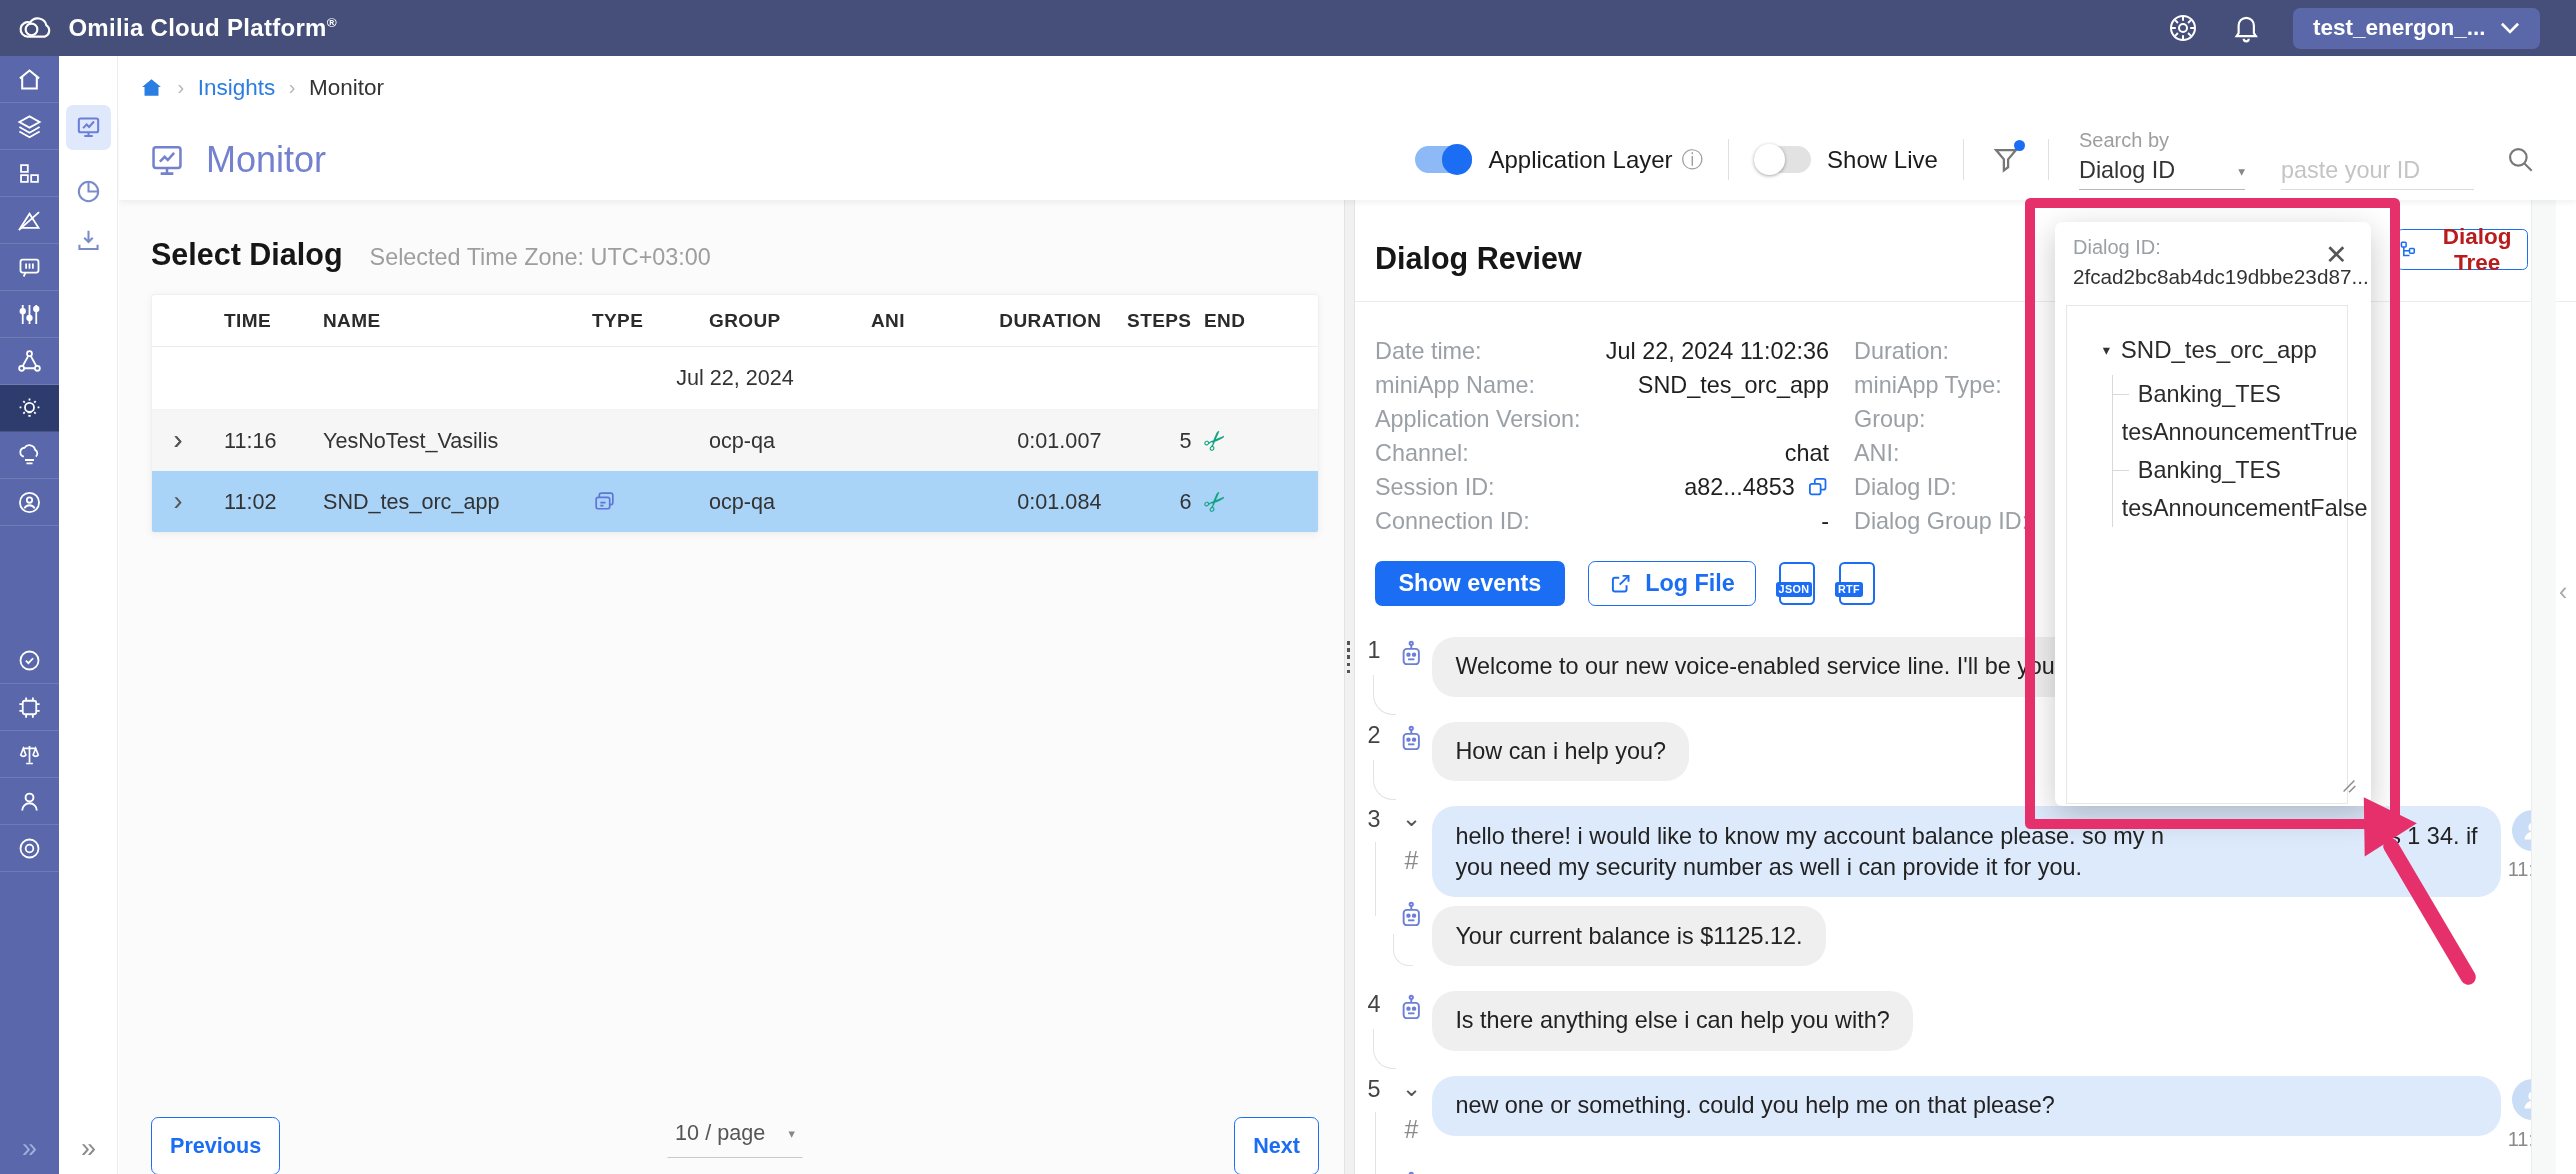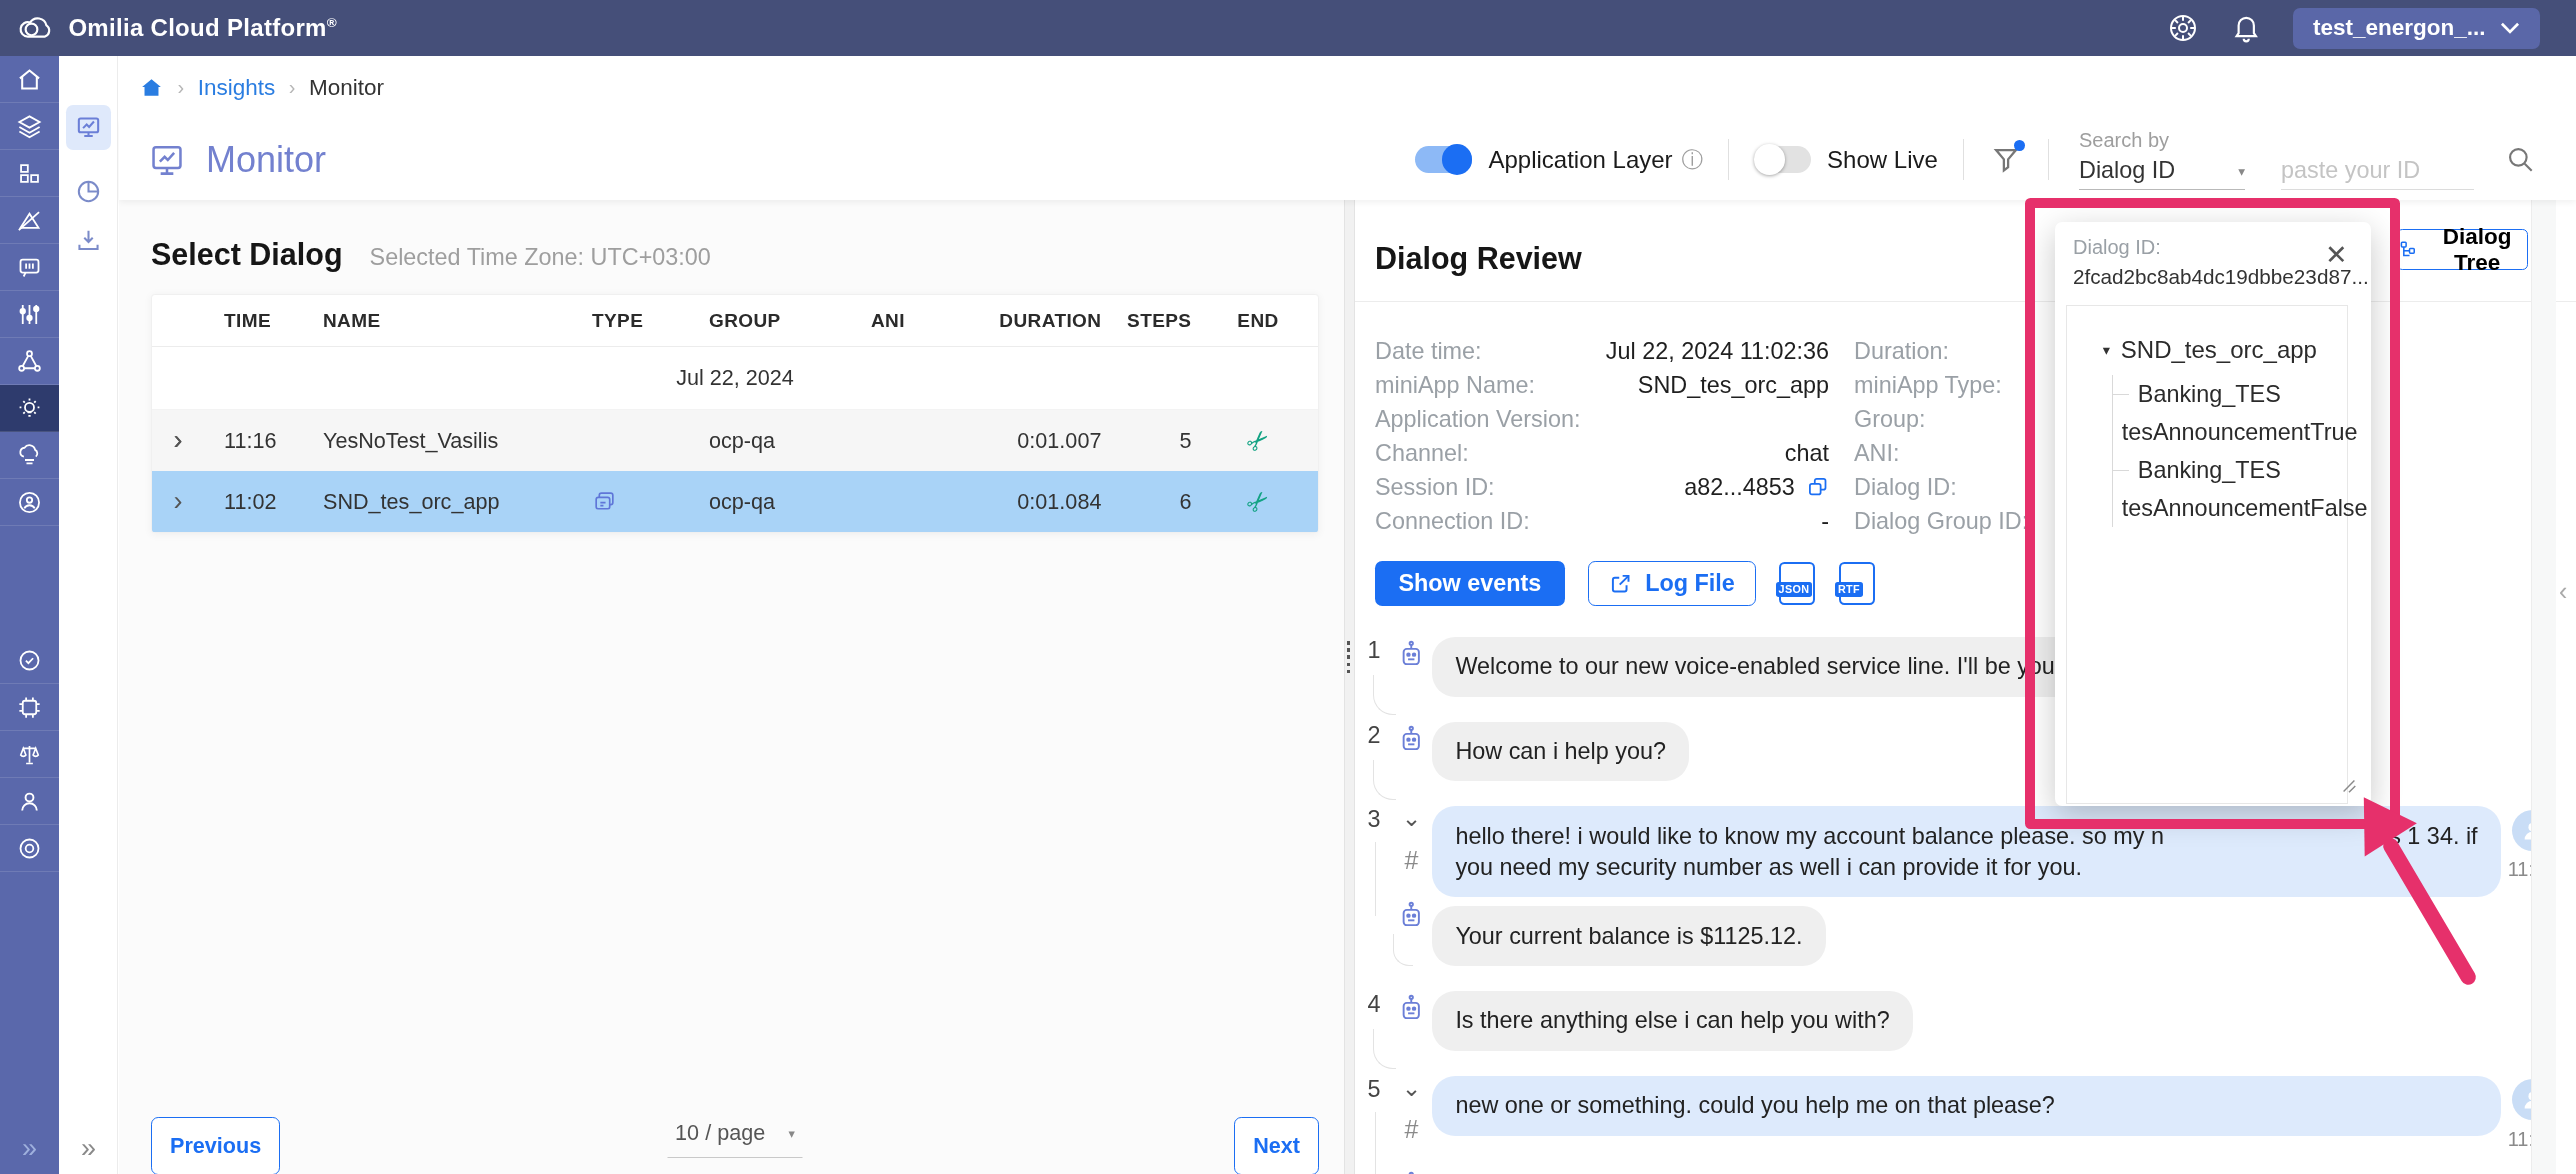--- a/index.html
+++ b/index.html
@@ -66,21 +66,21 @@
   .sd-tz { font-size:23.4px; color:#9e9e9e; }
   .tablecard { position:absolute; left:32px; top:95px; width:1168px; background:#fff; border:0.9px solid #f0f0f0; border-radius:3.6px; box-shadow:0 1.8px 9px rgba(0,0,0,.05); overflow:hidden; }
   .trow { display:grid; grid-template-columns:63px 99px 269px 117px 162px 90px 153px 90px 108px; align-items:center; padding:0 9px; }
   .thead { height:52px; border-bottom:0.9px solid #ececec; font-size:19px; font-weight:bold; color:#2b2b2b; letter-spacing:0.4px; }
   .daterow { height:63px; display:flex; align-items:center; justify-content:center; font-size:21.6px; color:#333; border-bottom:0.9px solid #f3f3f3; }
   .drow { height:61px; font-size:21.6px; color:#333; cursor:pointer; }
   .drow.alt { background:#f6f6f6; }
   .drow.sel-row2 { background:#a9d3f7; }
   .c-exp { color:#555; font-size:27px; padding-left:12.6px; }
   .c-right { text-align:right; padding-right:12.6px; }
-  .c-center { text-align:center; }
+  .c-center { text-align:left; }
   .type-solid { width:21.6px; height:27px; background:#5f76d8; border-radius:4.5px; }
   .scissors { display:inline-block; color:#13a384; font-size:27px; transform:rotate(-45deg); }
   .pagination { position:absolute; left:32px; right:25px; bottom:14.4px; height:43px; }
   .pg-btn { position:absolute; top:0; height:58px; border:1.8px solid #1b6ef3; border-radius:7.2px; background:#fff; color:#1b6ef3; font-weight:bold; font-size:21.6px; padding:0 18px; display:flex; align-items:center; cursor:pointer; font-family:"Liberation Sans",sans-serif; }
   .pg-prev { left:0; }
   .pg-next { right:0; }
   .pg-size { position:absolute; left:50%; transform:translateX(-50%); top:3.6px; display:flex; flex-direction:column; align-items:center; cursor:pointer; }
   .pg-size .txt { font-size:21.6px; color:#555; display:flex; gap:23.4px; align-items:center; }
   .pg-size .txt .caret { font-size:12.6px; color:#888; }
   .pg-size .ul { width:135px; height:0; border-bottom:1.8px solid #c9c9c9; margin-top:10.8px; }
@@ -90,21 +90,21 @@
   .dr-hr { border:none; border-top:0.9px solid #ececec; margin-top:25px; }
   .meta { display:grid; grid-template-columns:454px 1fr; column-gap:25px; margin:32px 20px 0 20px; }
   .meta .fr { display:flex; height:34px; align-items:center; font-size:23.4px; }
   .meta .fl { color:#9aa0a6; }
   .meta .fv { margin-left:auto; color:#1f1f1f; display:flex; align-items:center; gap:10.8px; }
   .btn-row { display:flex; align-items:center; gap:23.4px; margin:23.4px 0 0 20px; }
   .btn-solid { background:#1b6ef3; color:#fff; border:none; border-radius:7.2px; height:45px; padding:0 23.4px; font-size:23.4px; font-weight:bold; cursor:pointer; font-family:"Liberation Sans",sans-serif; }
   .btn-outline { background:#fff; color:#1b6ef3; border:1.8px solid #1b6ef3; border-radius:7.2px; height:45px; padding:0 20px; font-size:23.4px; font-weight:bold; display:flex; align-items:center; gap:12.6px; cursor:pointer; font-family:"Liberation Sans",sans-serif; }
   .file-ic { position:relative; width:36px; height:43px; border:2.7px solid #1b6ef3; border-radius:5.4px; cursor:pointer; }
   .file-ic .tag { position:absolute; left:-5.4px; bottom:6.3px; background:#1b6ef3; color:#fff; font-size:10.8px; font-weight:bold; padding:1.8px 2.7px; border-radius:2.7px; letter-spacing:0.4px; }
-  .dlgtree-btn { position:absolute; left:1042px; top:30px; width:131px; height:41px; border:1.8px solid #1b6ef3; border-radius:5.4px; background:#fff; color:#000000; font-weight:bold; font-size:22.5px; display:flex; align-items:center; justify-content:center; gap:9px; cursor:pointer; }
+  .dlgtree-btn { position:absolute; left:1042px; top:30px; width:131px; height:41px; border:1.8px solid #1b6ef3; border-radius:5.4px; background:#fff; color:#b91c1c; font-weight:bold; font-size:22.5px; display:flex; align-items:center; justify-content:center; gap:9px; cursor:pointer; }
 
   
   .msgs { margin-top:30.5px; padding-left:12.6px; }
   .grp { display:flex; margin-bottom:25px; }
   .gnum { width:23.4px; font-size:23.4px; color:#444; position:relative; flex:none; }
   .gnum .arc { position:absolute; left:5.4px; top:38px; width:23.4px; height:40px; border-left:1.8px solid #e3e3e3; border-bottom:1.8px solid #e3e3e3; border-bottom-left-radius:20px; }
   .gnum .vline { position:absolute; left:7.2px; top:36px; height:74px; border-left:1.8px solid #e3e3e3; }
   .grail { width:41px; flex:none; display:flex; flex-direction:column; align-items:center; }
   .grail .chev { font-size:23.4px; color:#555; line-height:25px; cursor:pointer; }
   .grail .hash { font-size:25px; color:#8a8a8a; margin-top:14.4px; cursor:pointer; }

